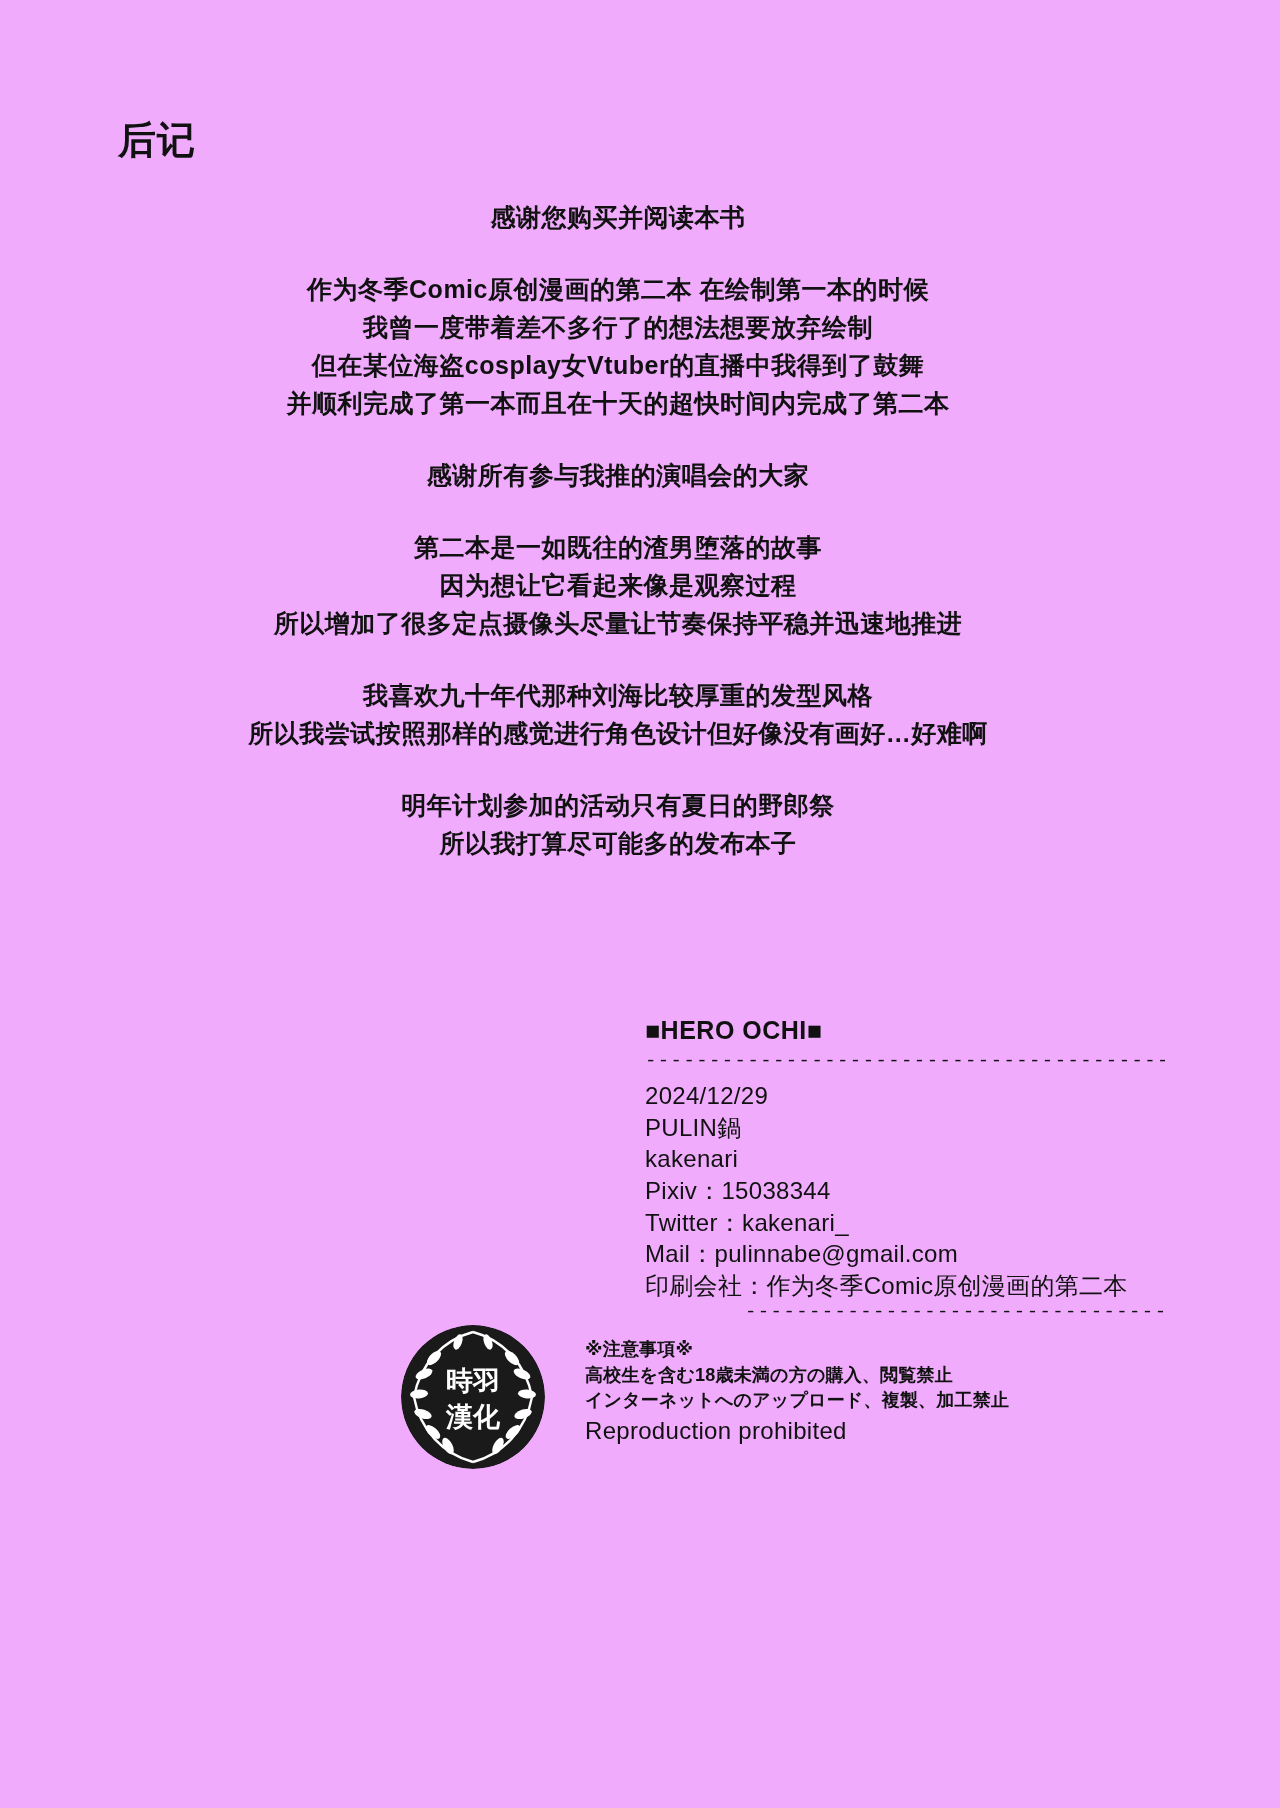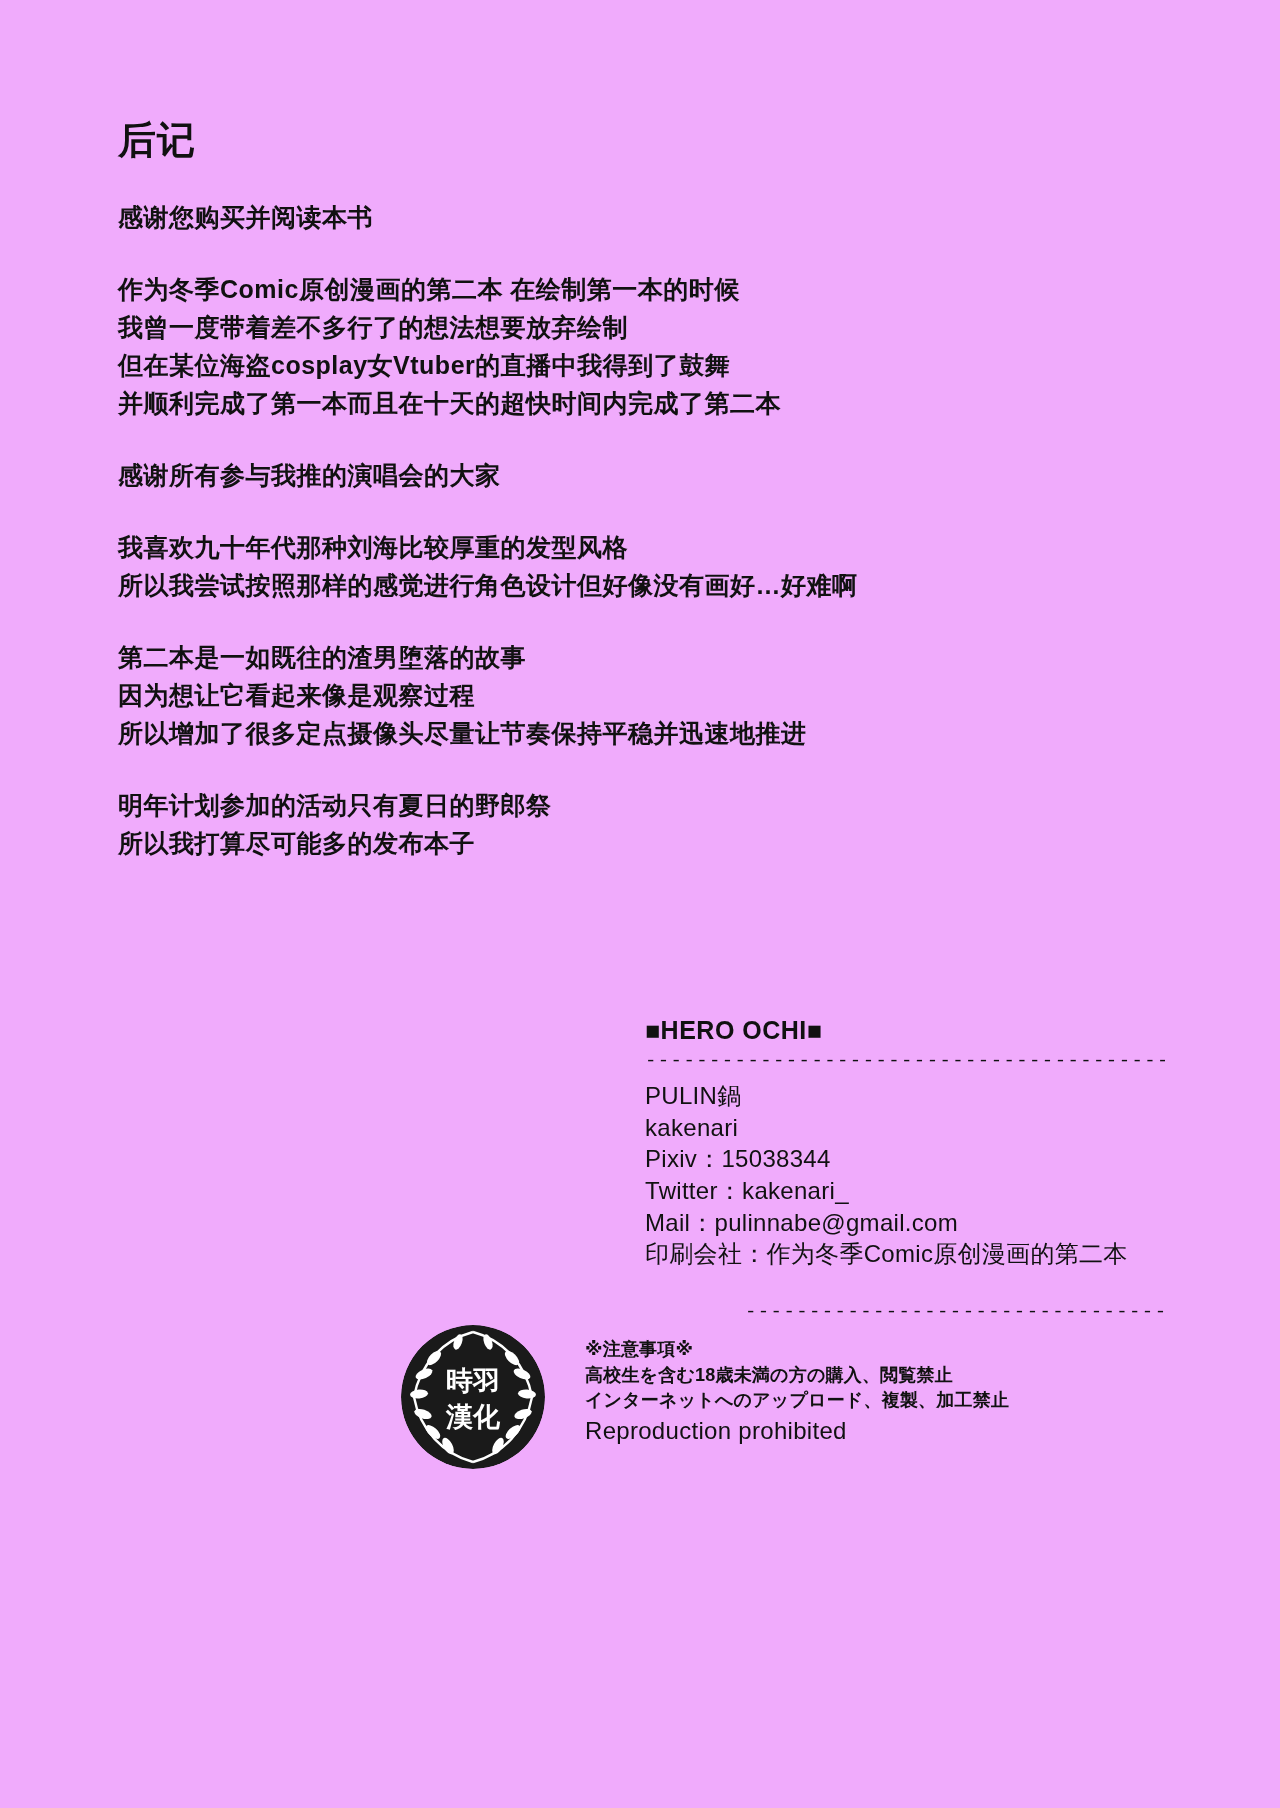--- a/index.html
+++ b/index.html
@@ -26,20 +26,21 @@
   }
   .afterword-title {
     font-size: 38px;
     font-weight: bold;
     letter-spacing: 1px;
     line-height: 1.2;
     margin: 0 0 34px 0;
   }
   .para {
     margin: 0 0 34px 0;
+    text-align: center;
   }
   .para p {
     margin: 0;
     font-size: 25px;
     font-weight: bold;
     line-height: 1.52;
     letter-spacing: 0.5px;
   }
 
   
@@ -128,40 +129,41 @@
       <p>我曾一度带着差不多行了的想法想要放弃绘制</p>
       <p>但在某位海盗cosplay女Vtuber的直播中我得到了鼓舞</p>
       <p>并顺利完成了第一本而且在十天的超快时间内完成了第二本</p>
     </div>
 
     <div class="para">
       <p>感谢所有参与我推的演唱会的大家</p>
     </div>
 
     <div class="para">
-      <p>我喜欢九十年代那种刘海比较厚重的发型风格</p>
-      <p>所以我尝试按照那样的感觉进行角色设计但好像没有画好…好难啊</p>
-    </div>
-
-    <div class="para">
       <p>第二本是一如既往的渣男堕落的故事</p>
       <p>因为想让它看起来像是观察过程</p>
       <p>所以增加了很多定点摄像头尽量让节奏保持平稳并迅速地推进</p>
+    </div>
+
+    <div class="para">
+      <p>我喜欢九十年代那种刘海比较厚重的发型风格</p>
+      <p>所以我尝试按照那样的感觉进行角色设计但好像没有画好…好难啊</p>
     </div>
 
     <div class="para">
       <p>明年计划参加的活动只有夏日的野郎祭</p>
       <p>所以我打算尽可能多的发布本子</p>
     </div>
   </section>
 
   <section class="colophon">
     <p class="colophon-head">■HERO OCHI■</p>
     <div class="dashrule">------------------------------------------</div>
     <div class="colophon-lines">
+      <p>2024/12/29</p>
       <p>PULIN鍋</p>
       <p>kakenari</p>
       <p>Pixiv：15038344</p>
       <p>Twitter：kakenari_</p>
       <p>Mail：pulinnabe@gmail.com</p>
       <p>印刷会社：作为冬季Comic原创漫画的第二本</p>
     </div>
   </section>
 
   <div class="notice-rule">

